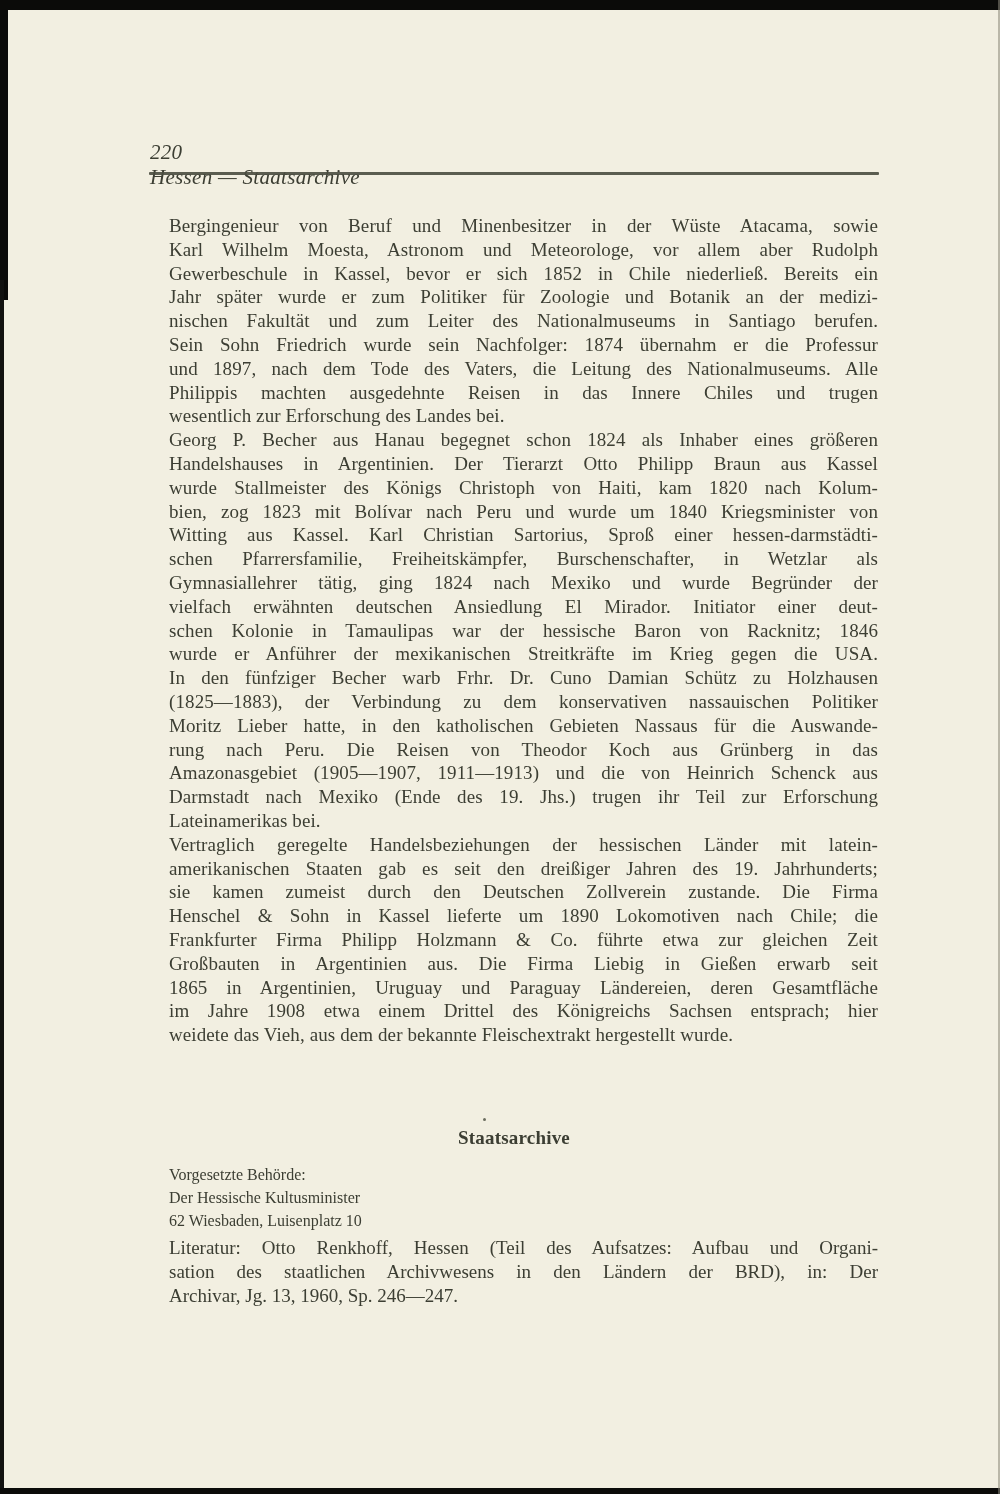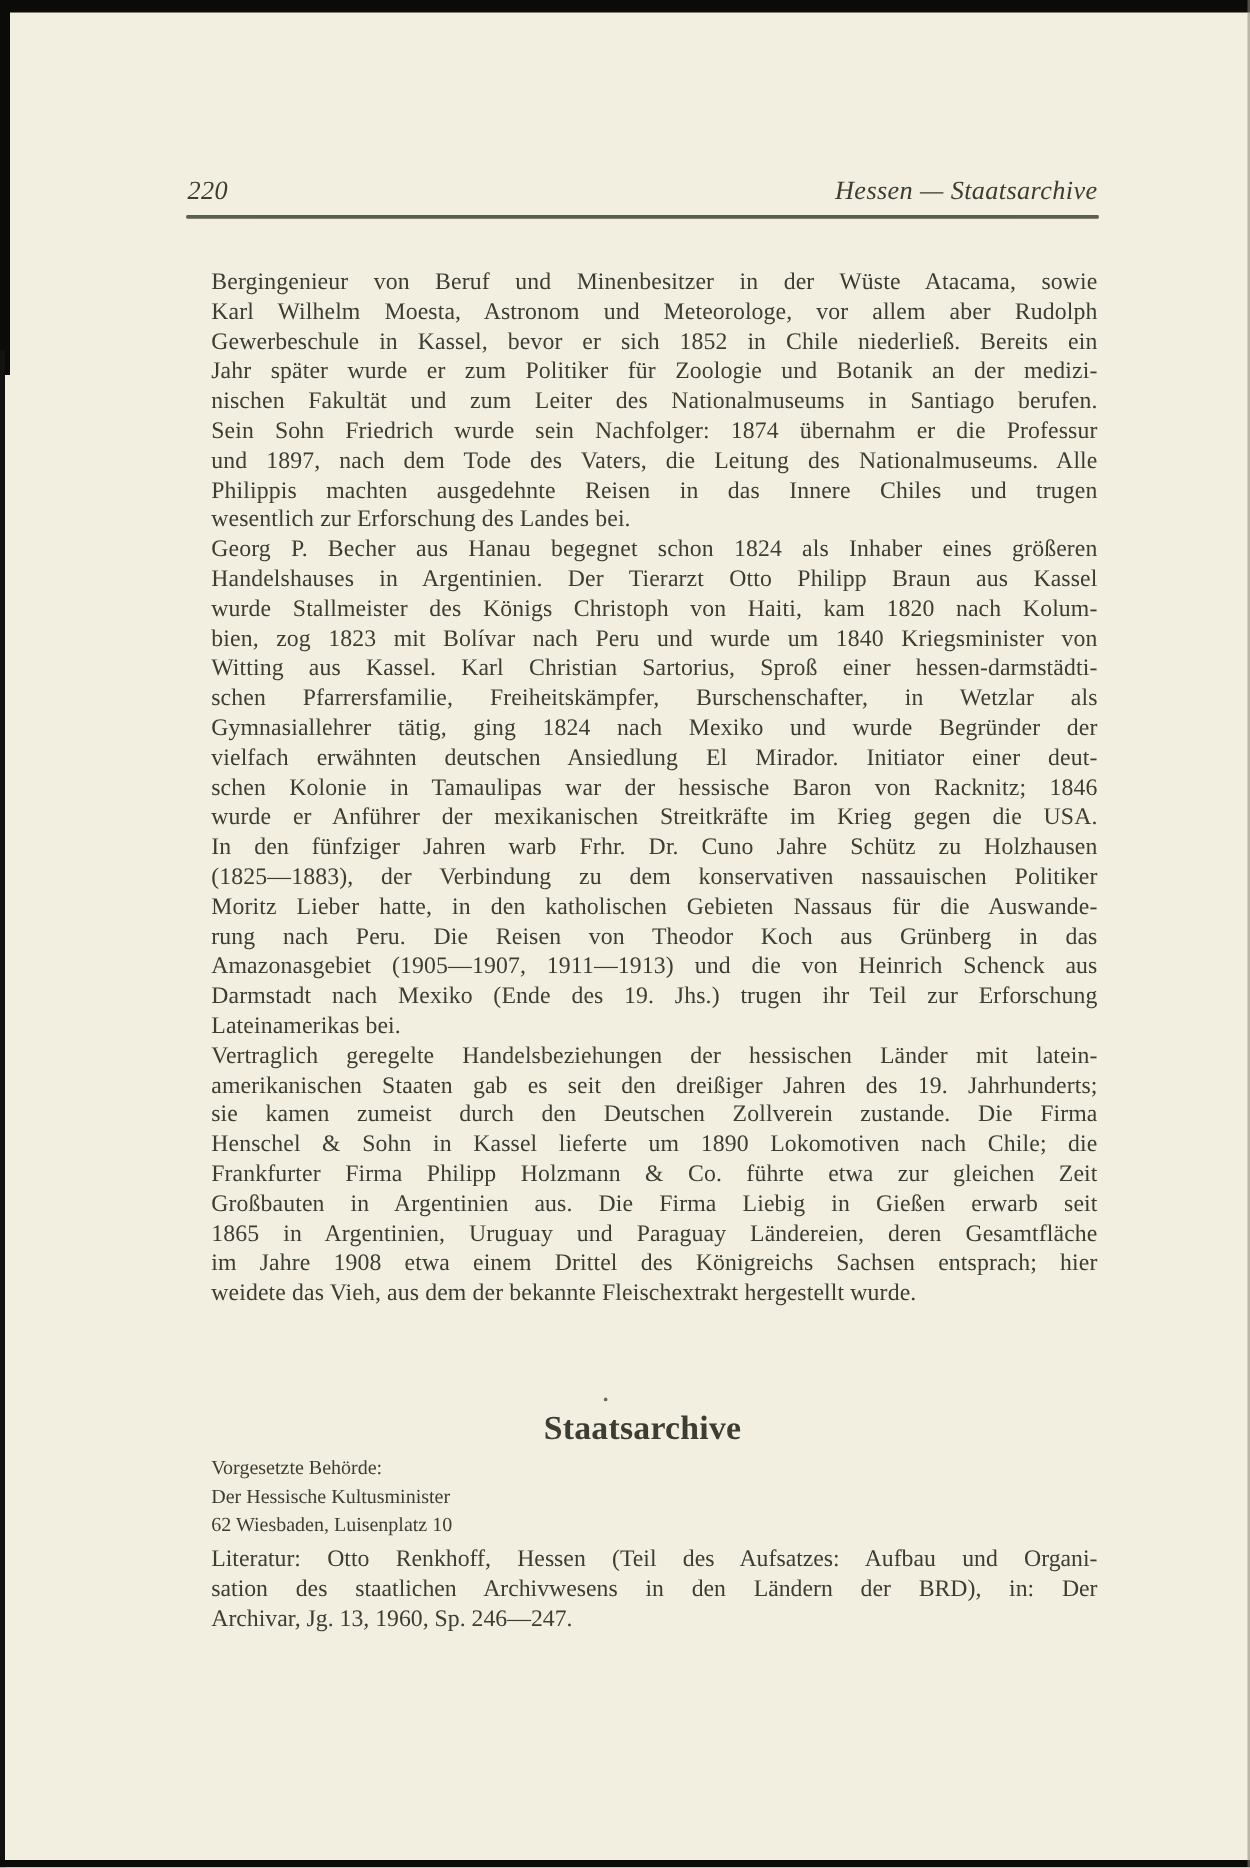--- a/index.html
+++ b/index.html
@@ -22,25 +22,26 @@
   .edge-left-b { position: absolute; top: 280px; left: 0; width: 4px; bottom: 0; background: #121210; }
   .edge-bottom { position: absolute; bottom: 0; left: 0; right: 0; height: 6px; background: #0b0b09; }
   .edge-right  { position: absolute; top: 0; right: 0; width: 2px; bottom: 0; background: #8d897a; opacity: .55; }
 
   .page-header {
     position: absolute;
     left: 150px;
     top: 140px;
     width: 728px;
     display: flex;
-    justify-content: space-between;
+    justify-content: flex-end;
     align-items: baseline;
     font-size: 21px;
     font-style: italic;
     letter-spacing: .3px;
+    flex-direction: column;
   }
   .header-rule {
     position: absolute;
     left: 149px;
     top: 172px;
     width: 730px;
     height: 3px;
     background: #4a4c40;
     border-radius: 1px;
     opacity: .9;
@@ -61,21 +62,21 @@
     text-align-last: justify;
   }
 
   .section-heading {
     position: absolute;
     left: 150px;
     top: 1127px;
     width: 728px;
     margin: 0;
     text-align: center;
-    font-size: 27px;
+    font-size: 19px;
     font-weight: bold;
     letter-spacing: .2px;
   }
 
   .address-block {
     position: absolute;
     left: 150px;
     top: 1163px;
     width: 728px;
     font-size: 16px;
@@ -132,21 +133,21 @@
       <div class="line j">Georg P. Becher aus Hanau begegnet schon 1824 als Inhaber eines größeren</div>
       <div class="line j">Handelshauses in Argentinien. Der Tierarzt Otto Philipp Braun aus Kassel</div>
       <div class="line j">wurde Stallmeister des Königs Christoph von Haiti, kam 1820 nach Kolum-</div>
       <div class="line j">bien, zog 1823 mit Bolívar nach Peru und wurde um 1840 Kriegsminister von</div>
       <div class="line j">Witting aus Kassel. Karl Christian Sartorius, Sproß einer hessen-darmstädti-</div>
       <div class="line j">schen Pfarrersfamilie, Freiheitskämpfer, Burschenschafter, in Wetzlar als</div>
       <div class="line j">Gymnasiallehrer tätig, ging 1824 nach Mexiko und wurde Begründer der</div>
       <div class="line j">vielfach erwähnten deutschen Ansiedlung El Mirador. Initiator einer deut-</div>
       <div class="line j">schen Kolonie in Tamaulipas war der hessische Baron von Racknitz; 1846</div>
       <div class="line j">wurde er Anführer der mexikanischen Streitkräfte im Krieg gegen die USA.</div>
-      <div class="line j">In den fünfziger Jahren warb Frhr. Dr. Cuno Jahre Schütz zu Holzhausen</div>
+      <div class="line j">In den fünfziger Becher warb Frhr. Dr. Cuno Damian Schütz zu Holzhausen</div>
       <div class="line j">(1825—1883), der Verbindung zu dem konservativen nassauischen Politiker</div>
       <div class="line j">Moritz Lieber hatte, in den katholischen Gebieten Nassaus für die Auswande-</div>
       <div class="line j">rung nach Peru. Die Reisen von Theodor Koch aus Grünberg in das</div>
       <div class="line j">Amazonasgebiet (1905—1907, 1911—1913) und die von Heinrich Schenck aus</div>
       <div class="line j">Darmstadt nach Mexiko (Ende des 19. Jhs.) trugen ihr Teil zur Erforschung</div>
       <div class="line">Lateinamerikas bei.</div>
       <div class="line j">Vertraglich geregelte Handelsbeziehungen der hessischen Länder mit latein-</div>
       <div class="line j">amerikanischen Staaten gab es seit den dreißiger Jahren des 19. Jahrhunderts;</div>
       <div class="line j">sie kamen zumeist durch den Deutschen Zollverein zustande. Die Firma</div>
       <div class="line j">Henschel &amp; Sohn in Kassel lieferte um 1890 Lokomotiven nach Chile; die</div>

